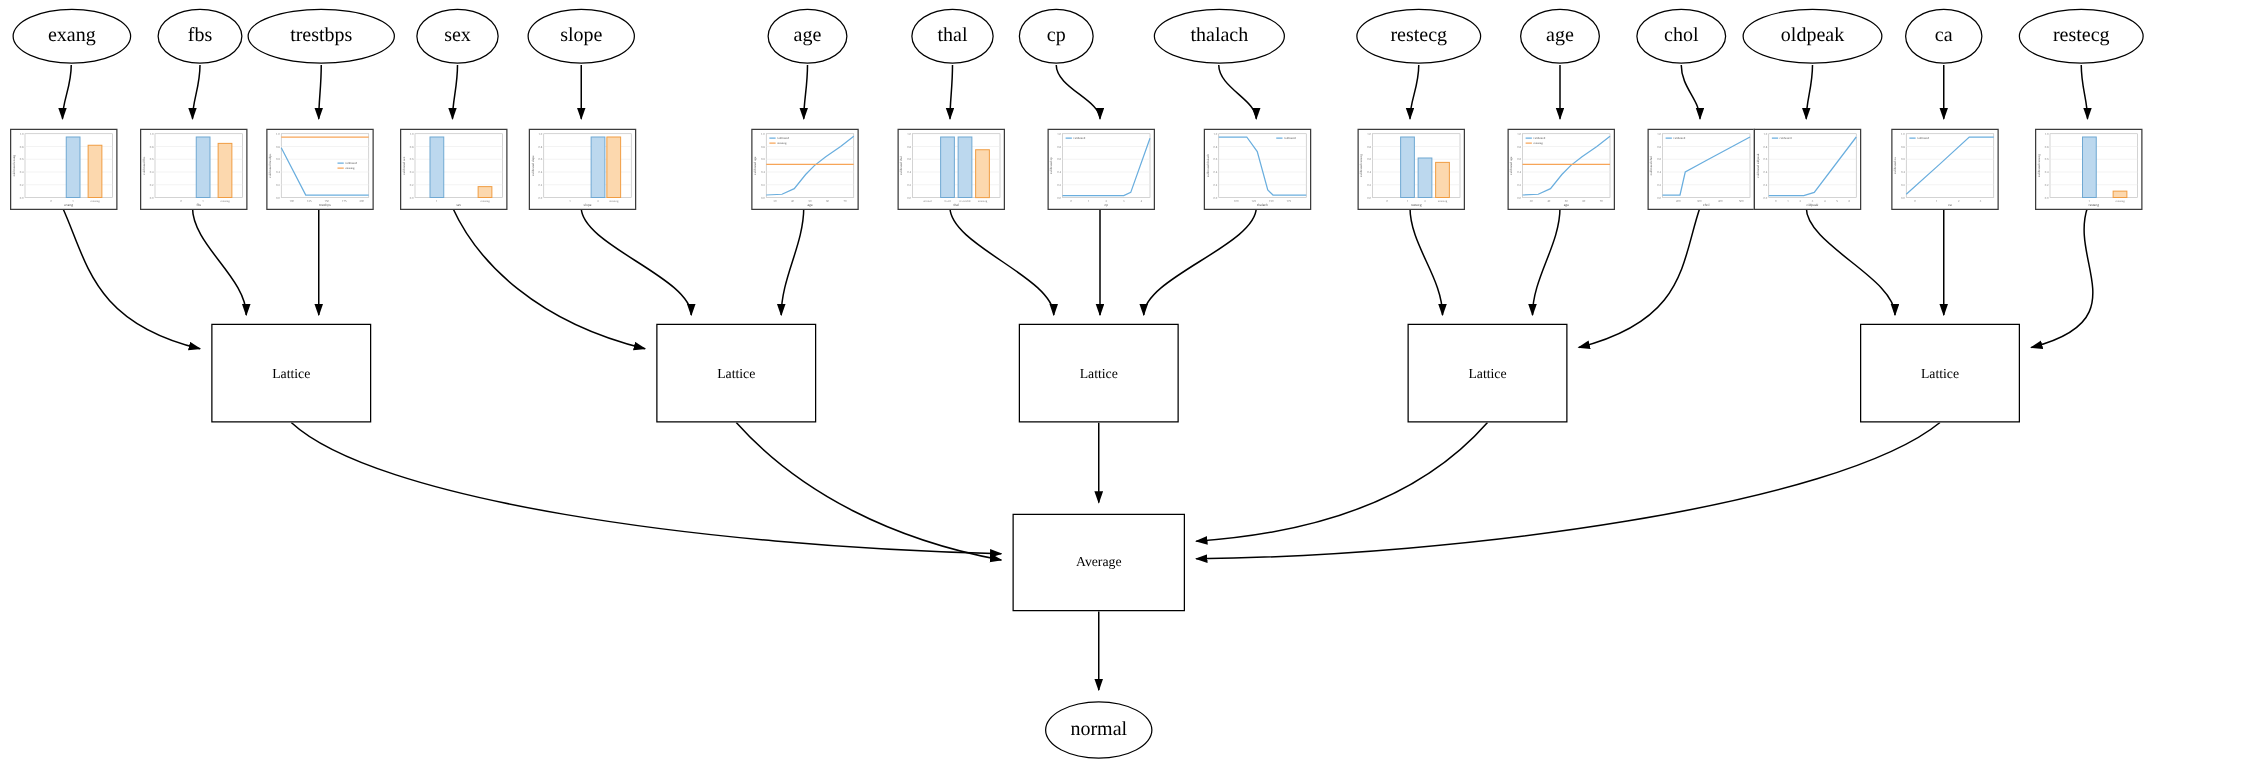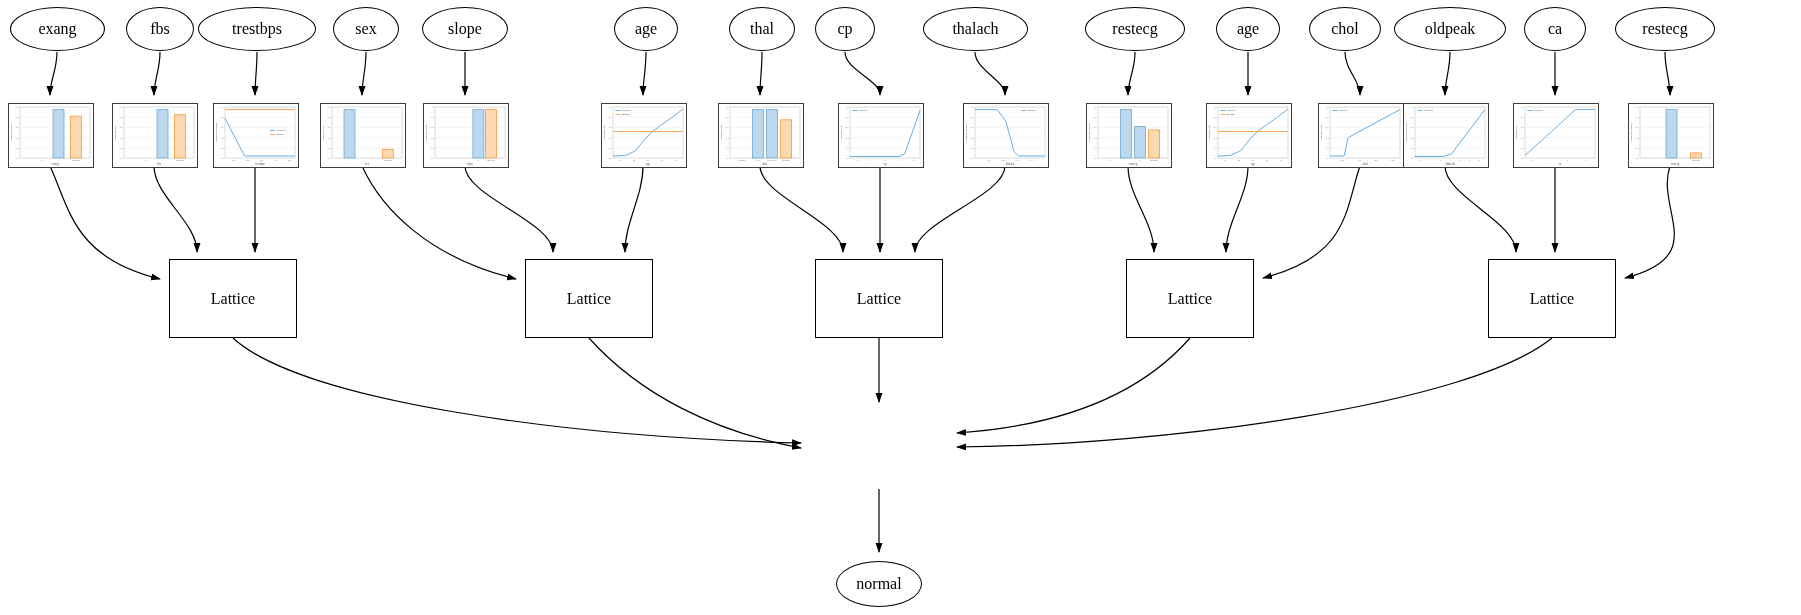--- a/index.html
+++ b/index.html
@@ -3,21 +3,21 @@
 <meta charset="utf-8">
 <style>
   html,body{margin:0;padding:0;background:#ffffff;}
   #canvas{position:relative;width:1801px;height:615px;background:#ffffff;overflow:hidden;
           font-family:"Liberation Serif", serif;color:#000;}
   #edges{position:absolute;left:0;top:0;}
   .edge{fill:none;stroke:#000;stroke-width:1.2px;}
   .ell{position:absolute;border:1.4px solid #000;border-radius:50%;background:#fff;
        display:flex;align-items:center;justify-content:center;font-size:16px;box-sizing:border-box;}
   .latbox{position:absolute;border:1.4px solid #000;background:#fff;
-       display:flex;align-items:center;justify-content:center;font-size:16px;box-sizing:border-box;}
+       display:flex;align-items:center;justify-content:center;font-size:11px;box-sizing:border-box;}
   .chartbox{position:absolute;width:84px;height:63px;border:1.5px solid #3c3c3c;background:#fff;
        box-sizing:content-box;line-height:0;}
 </style>
 </head>
 <body>
 
 <div id="canvas">
   <svg id="edges" width="1801" height="615" viewBox="0 0 1801 615">
     <defs>
       <marker id="ah" markerWidth="10" markerHeight="8" refX="9" refY="3.5" orient="auto" markerUnits="userSpaceOnUse">
@@ -54,20 +54,21 @@
       <path d="M1555,166 C1555,196 1555,222 1555,252" class="edge" marker-end="url(#ah)"></path>
       <path d="M1665,52 C1665,70 1670,80 1670,95" class="edge" marker-end="url(#ah)"></path>
       <path d="M1670,166 C1655,210 1711,256 1625,278" class="edge" marker-end="url(#ah)"></path>
       <path d="M233,338 C300,400 560,437 801,443" class="edge" marker-end="url(#ah)"></path>
       <path d="M589,338 C640,395 715,432 801,448" class="edge" marker-end="url(#ah)"></path>
       <path d="M879,338 C879,362 879,384 879,402" class="edge" marker-end="url(#ah)"></path>
       <path d="M1190,338 C1140,395 1060,426 957,433" class="edge" marker-end="url(#ah)"></path>
       <path d="M1552,338 C1470,405 1165,445 957,447" class="edge" marker-end="url(#ah)"></path>
       <path d="M879,489 C879,510 879,532 879,552" class="edge" marker-end="url(#ah)"></path>
     </svg>
+  <div class="latbox" style="left:810px;top:411px;width:138px;height:78px;">Average</div>
   <div class="ell" style="left:836px;top:561px;width:86px;height:46px;">normal</div>
 <div class="latbox" style="left: 169px; top: 259px; width: 128px; height: 79px;">Lattice</div>
     <div class="ell" style="left: 10px; top: 7px; width: 95px; height: 44px;">exang</div>
     <div class="chartbox" style="left: 8px; top: 103px;"><svg viewBox="0 0 84 63" width="84" height="63">
         <rect x="11" y="3" width="70" height="51" fill="#ffffff" stroke="#b9b9b9" stroke-width="0.5"></rect>
         <line x1="11" y1="13.2" x2="81" y2="13.2" stroke="#ececec" stroke-width="0.5"></line>
         <line x1="11" y1="23.4" x2="81" y2="23.4" stroke="#ececec" stroke-width="0.5"></line>
         <line x1="11" y1="33.6" x2="81" y2="33.6" stroke="#ececec" stroke-width="0.5"></line>
         <line x1="11" y1="43.8" x2="81" y2="43.8" stroke="#ececec" stroke-width="0.5"></line>
         <text x="9.8" y="54.9" font-size="2.4" fill="#777" text-anchor="end">0.0</text>

